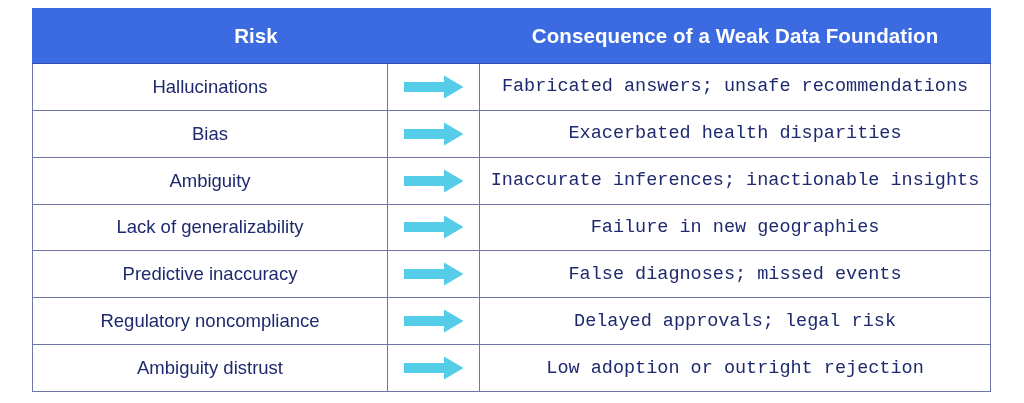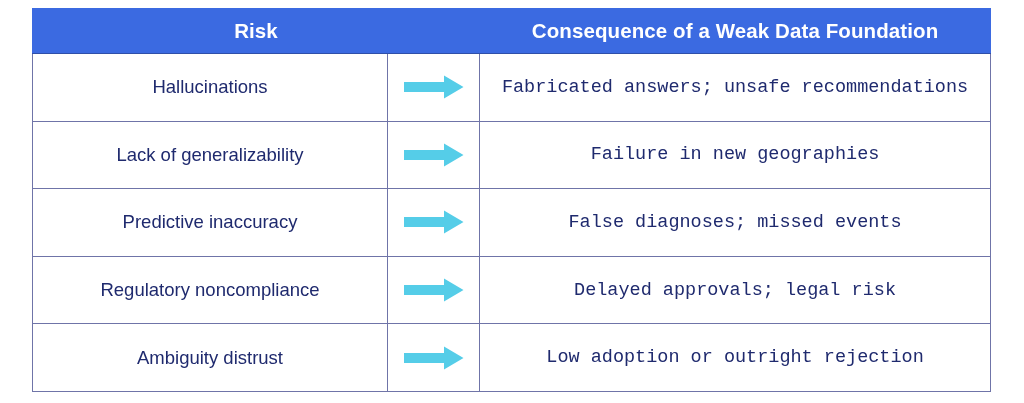--- a/index.html
+++ b/index.html
@@ -35,21 +35,21 @@
     background: #3b6ae1;
     height: 45px;
   }
 
   table.risk-table thead th {
     color: #ffffff;
     font-size: 20.5px;
     font-weight: bold;
     letter-spacing: 0.1px;
     text-align: center;
-    padding: 8px;
+    padding: 15px;
     border: 1.6px solid #3b6ae1;
     border-bottom: 1.8px solid #2f4fa8;
     vertical-align: middle;
   }
 
   table.risk-table tbody tr {
     height: 42.3px;
     background: #ffffff;
     margin-top: 24px;
   }
@@ -126,20 +126,42 @@
           <td class="arrow-cell">
             <span class="arrow-wrap">
               <svg class="block-arrow" viewBox="0 0 60 24" xmlns="http://www.w3.org/2000/svg">
                 <path d="M0 7 L40 7 L40 0.5 L59.5 12 L40 23.5 L40 17 L0 17 Z"></path>
               </svg>
             </span>
           </td>
           <td class="conseq-cell">Fabricated answers; unsafe recommendations</td>
         </tr>
         <tr>
+          <td class="risk-cell">Bias</td>
+          <td class="arrow-cell">
+            <span class="arrow-wrap">
+              <svg class="block-arrow" viewBox="0 0 60 24" xmlns="http://www.w3.org/2000/svg">
+                <path d="M0 7 L40 7 L40 0.5 L59.5 12 L40 23.5 L40 17 L0 17 Z"></path>
+              </svg>
+            </span>
+          </td>
+          <td class="conseq-cell">Exacerbated health disparities</td>
+        </tr>
+        <tr>
+          <td class="risk-cell">Ambiguity</td>
+          <td class="arrow-cell">
+            <span class="arrow-wrap">
+              <svg class="block-arrow" viewBox="0 0 60 24" xmlns="http://www.w3.org/2000/svg">
+                <path d="M0 7 L40 7 L40 0.5 L59.5 12 L40 23.5 L40 17 L0 17 Z"></path>
+              </svg>
+            </span>
+          </td>
+          <td class="conseq-cell">Inaccurate inferences; inactionable insights</td>
+        </tr>
+        <tr>
           <td class="risk-cell">Lack of generalizability</td>
           <td class="arrow-cell">
             <span class="arrow-wrap">
               <svg class="block-arrow" viewBox="0 0 60 24" xmlns="http://www.w3.org/2000/svg">
                 <path d="M0 7 L40 7 L40 0.5 L59.5 12 L40 23.5 L40 17 L0 17 Z"></path>
               </svg>
             </span>
           </td>
           <td class="conseq-cell">Failure in new geographies</td>
         </tr>

